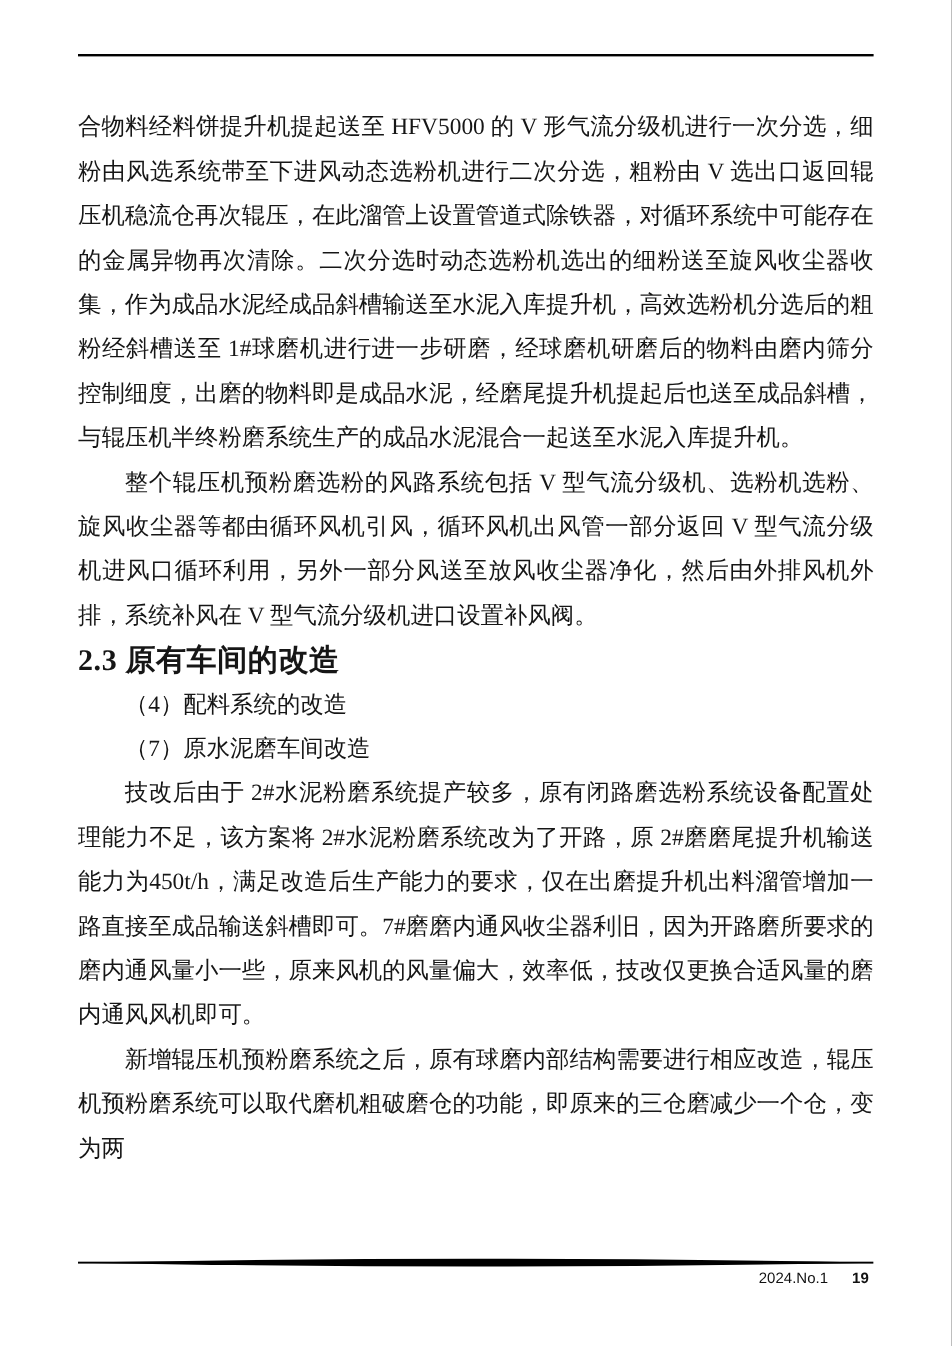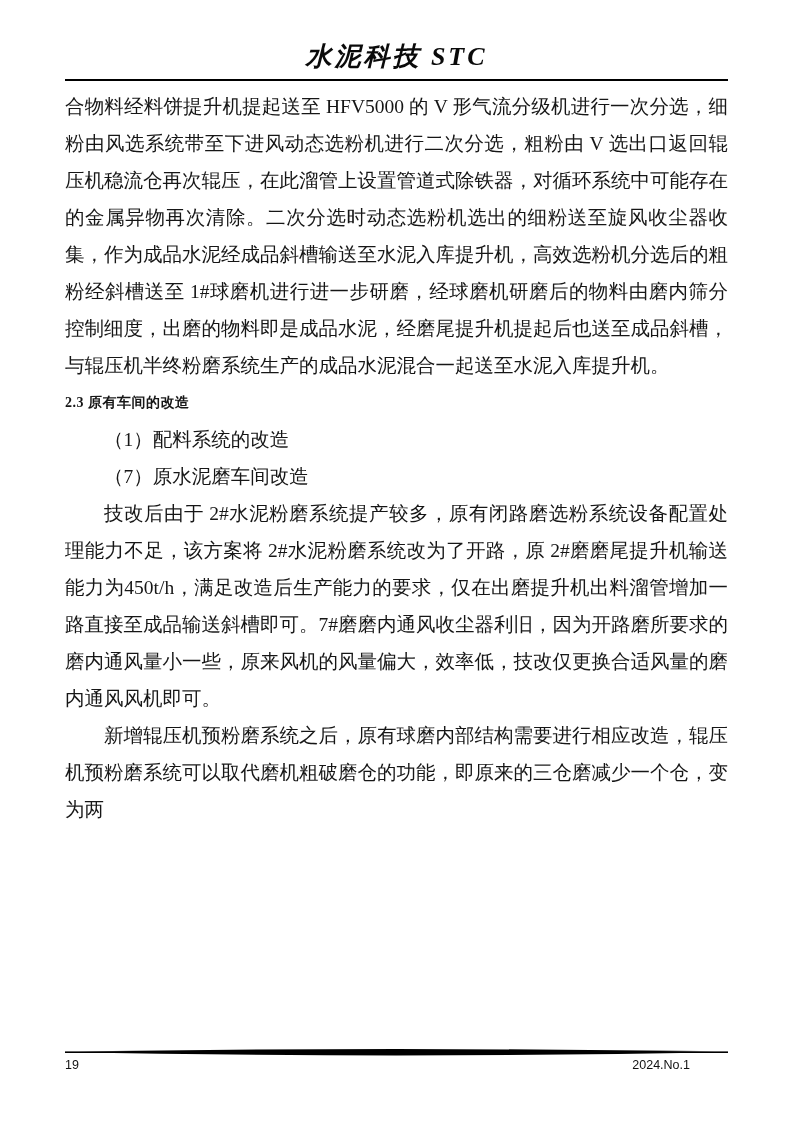--- a/index.html
+++ b/index.html
@@ -43,21 +43,21 @@
     left: 65px;
     width: 663px;
     font-size: 19.5px;
     line-height: 37px;
     text-align: justify;
   }
   .content p { margin: 0; }
   .indent { text-indent: 2em; }
   .heading {
     margin: 0;
-    font-size: 14px;
+    font-size: 25px;
     font-weight: 700;
     line-height: 37px;
     text-align: left;
     letter-spacing: 0.5px;
   }
 
   
   .page-footer {
     position: absolute;
     top: 1048px;
@@ -68,43 +68,44 @@
   .footer-row {
     position: relative;
     height: 20px;
     margin-top: 1px;
     font-family: "Liberation Sans", "DejaVu Sans", sans-serif;
     font-size: 12.5px;
     color: #111;
   }
   .page-number {
     position: absolute;
-    left: 0; right: 16px;
-    text-align: left;
+    left: 0; right: 4px;
+    text-align: right;
+    font-weight: bold;
   }
   .issue-label {
     position: absolute;
     right: 38px;
     top: 0;
   }
 </style>
 </head>
 <body>
 
 <div class="page">
 
   <header class="page-header">
-    <div class="journal-title">水泥科技 STC</div>
     <div class="header-rule"></div>
   </header>
 
   <main class="content">
     <p class="para">合物料经料饼提升机提起送至 HFV5000 的 V 形气流分级机进行一次分选，细粉由风选系统带至下进风动态选粉机进行二次分选，粗粉由 V 选出口返回辊压机稳流仓再次辊压，在此溜管上设置管道式除铁器，对循环系统中可能存在的金属异物再次清除。二次分选时动态选粉机选出的细粉送至旋风收尘器收集，作为成品水泥经成品斜槽输送至水泥入库提升机，高效选粉机分选后的粗粉经斜槽送至 1#球磨机进行进一步研磨，经球磨机研磨后的物料由磨内筛分控制细度，出磨的物料即是成品水泥，经磨尾提升机提起后也送至成品斜槽，与辊压机半终粉磨系统生产的成品水泥混合一起送至水泥入库提升机。</p>
+    <p class="para indent">整个辊压机预粉磨选粉的风路系统包括 V 型气流分级机、选粉机选粉、旋风收尘器等都由循环风机引风，循环风机出风管一部分返回 V 型气流分级机进风口循环利用，另外一部分风送至放风收尘器净化，然后由外排风机外排，系统补风在 V 型气流分级机进口设置补风阀。</p>
     <h2 class="heading">2.3 原有车间的改造</h2>
-    <p class="para indent">（1）配料系统的改造</p>
+    <p class="para indent">（4）配料系统的改造</p>
     <p class="para indent">（7）原水泥磨车间改造</p>
     <p class="para indent">技改后由于 2#水泥粉磨系统提产较多，原有闭路磨选粉系统设备配置处理能力不足，该方案将 2#水泥粉磨系统改为了开路，原 2#磨磨尾提升机输送能力为450t/h，满足改造后生产能力的要求，仅在出磨提升机出料溜管增加一路直接至成品输送斜槽即可。7#磨磨内通风收尘器利旧，因为开路磨所要求的磨内通风量小一些，原来风机的风量偏大，效率低，技改仅更换合适风量的磨内通风风机即可。</p>
     <p class="para indent">新增辊压机预粉磨系统之后，原有球磨内部结构需要进行相应改造，辊压机预粉磨系统可以取代磨机粗破磨仓的功能，即原来的三仓磨减少一个仓，变为两</p>
   </main>
 
   <footer class="page-footer">
     <svg class="footer-rule-svg" viewBox="0 0 663 9" preserveAspectRatio="none">
       <rect x="0" y="3.4" width="663" height="1.6" fill="#000"></rect>
       <path d="M0,4.2 Q331,-2.2 663,4.2 Q331,10.6 0,4.2 Z" fill="#000"></path>
     </svg>

